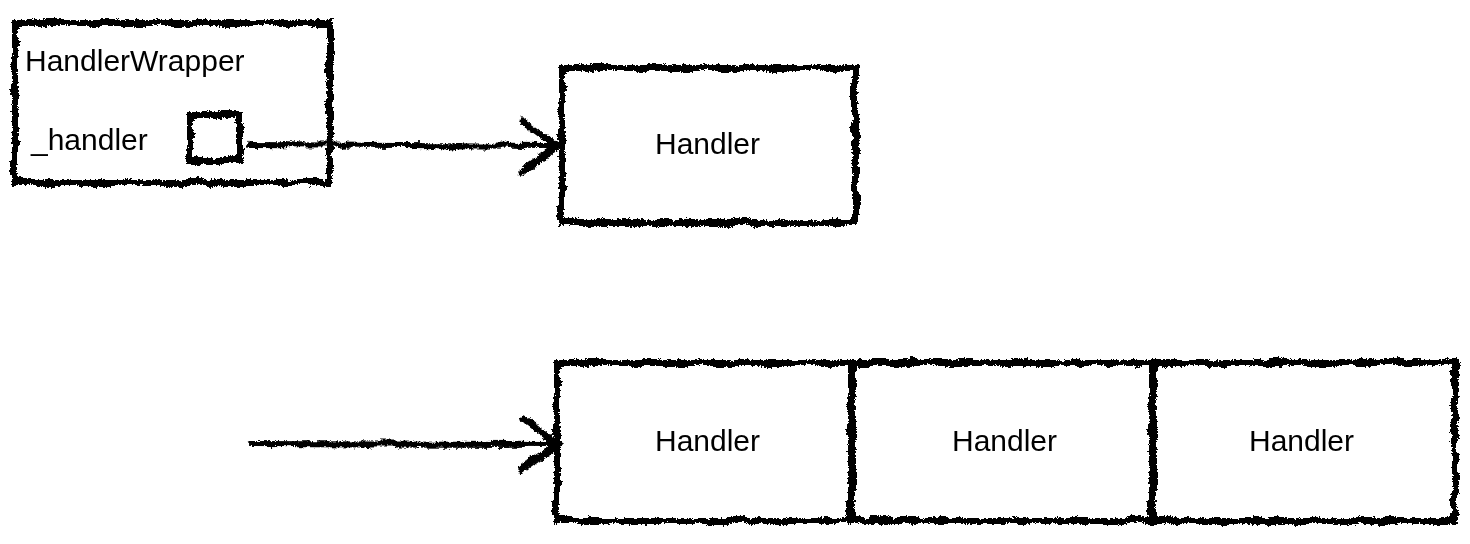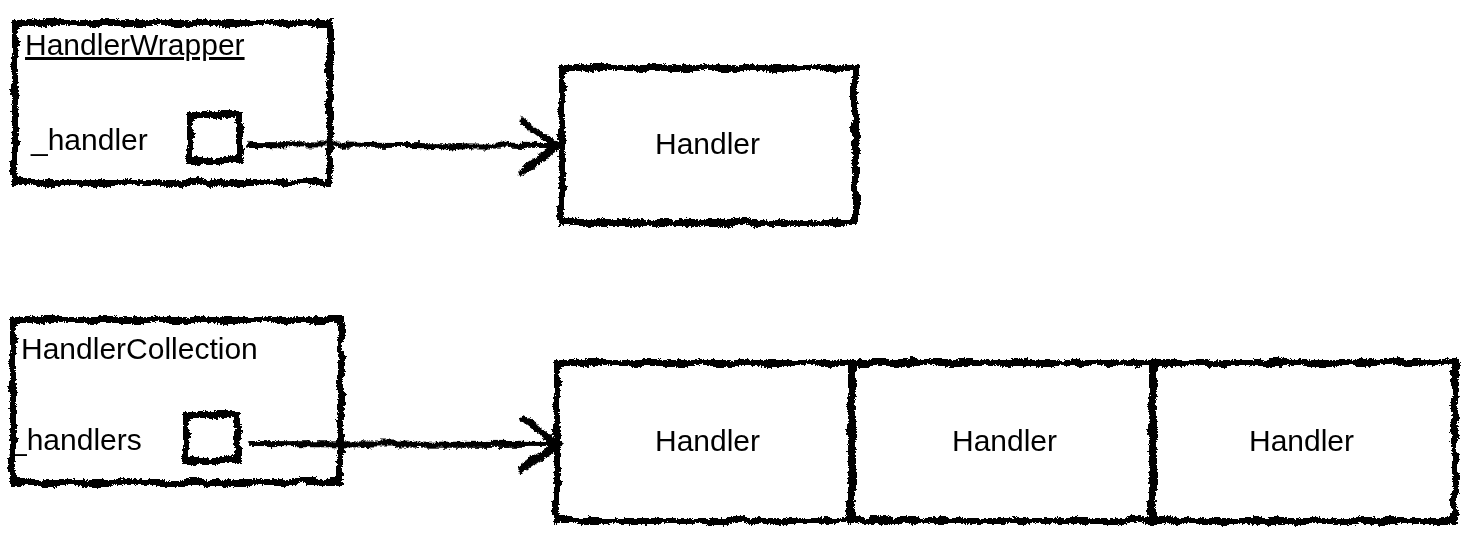--- a/index.html
+++ b/index.html
@@ -97,36 +97,30 @@
       </g>
       <g>
         <line x1="250" y1="442" x2="551" y2="443" stroke-width="6"></line>
         <path d="M521,417 L556,443 L521,468" stroke-width="7"></path>
       </g>
     </g>
   </svg>
 
   <div class="box" style="left:10px; top:18px; width:322px; height:167px;">
     <div class="sketch-border"></div>
-    <div class="box-label" style="left:15px; top:10px;text-decoration:underline;">HandlerWrapper</div>
+    <div class="box-label" style="left:15px; top:26px;">HandlerWrapper</div>
     <div class="box-label" style="left:21px; top:105px;text-align:right;">_handler</div>
     <div class="port" style="left:175px; top:92px; width:57px; height:53px;"></div>
   </div>
 
   <div class="box" style="left:557px; top:63px; width:301px; height:162px;">
     <div class="sketch-border"></div>
     <div class="centered-label">Handler</div>
   </div>
 
-  <div class="box" style="left:8px; top:315px; width:335px; height:170px;">
-    <div class="sketch-border"></div>
-    <div class="box-label" style="left:13px; top:17px;">HandlerCollection</div>
-    <div class="box-label" style="left:2px; top:108px;">_handlers</div>
-    <div class="port" style="left:173px; top:95px; width:59px; height:53px;"></div>
-  </div>
 
   <div class="box" style="left:552px; top:358px; width:905px; height:165px;">
     <div class="sketch-border"></div>
     <div class="divider" style="left:294px;"></div>
     <div class="divider" style="left:595px;"></div>
     <div class="cells">
       <div class="cell">Handler</div>
       <div class="cell">Handler</div>
       <div class="cell">Handler</div>
     </div>

